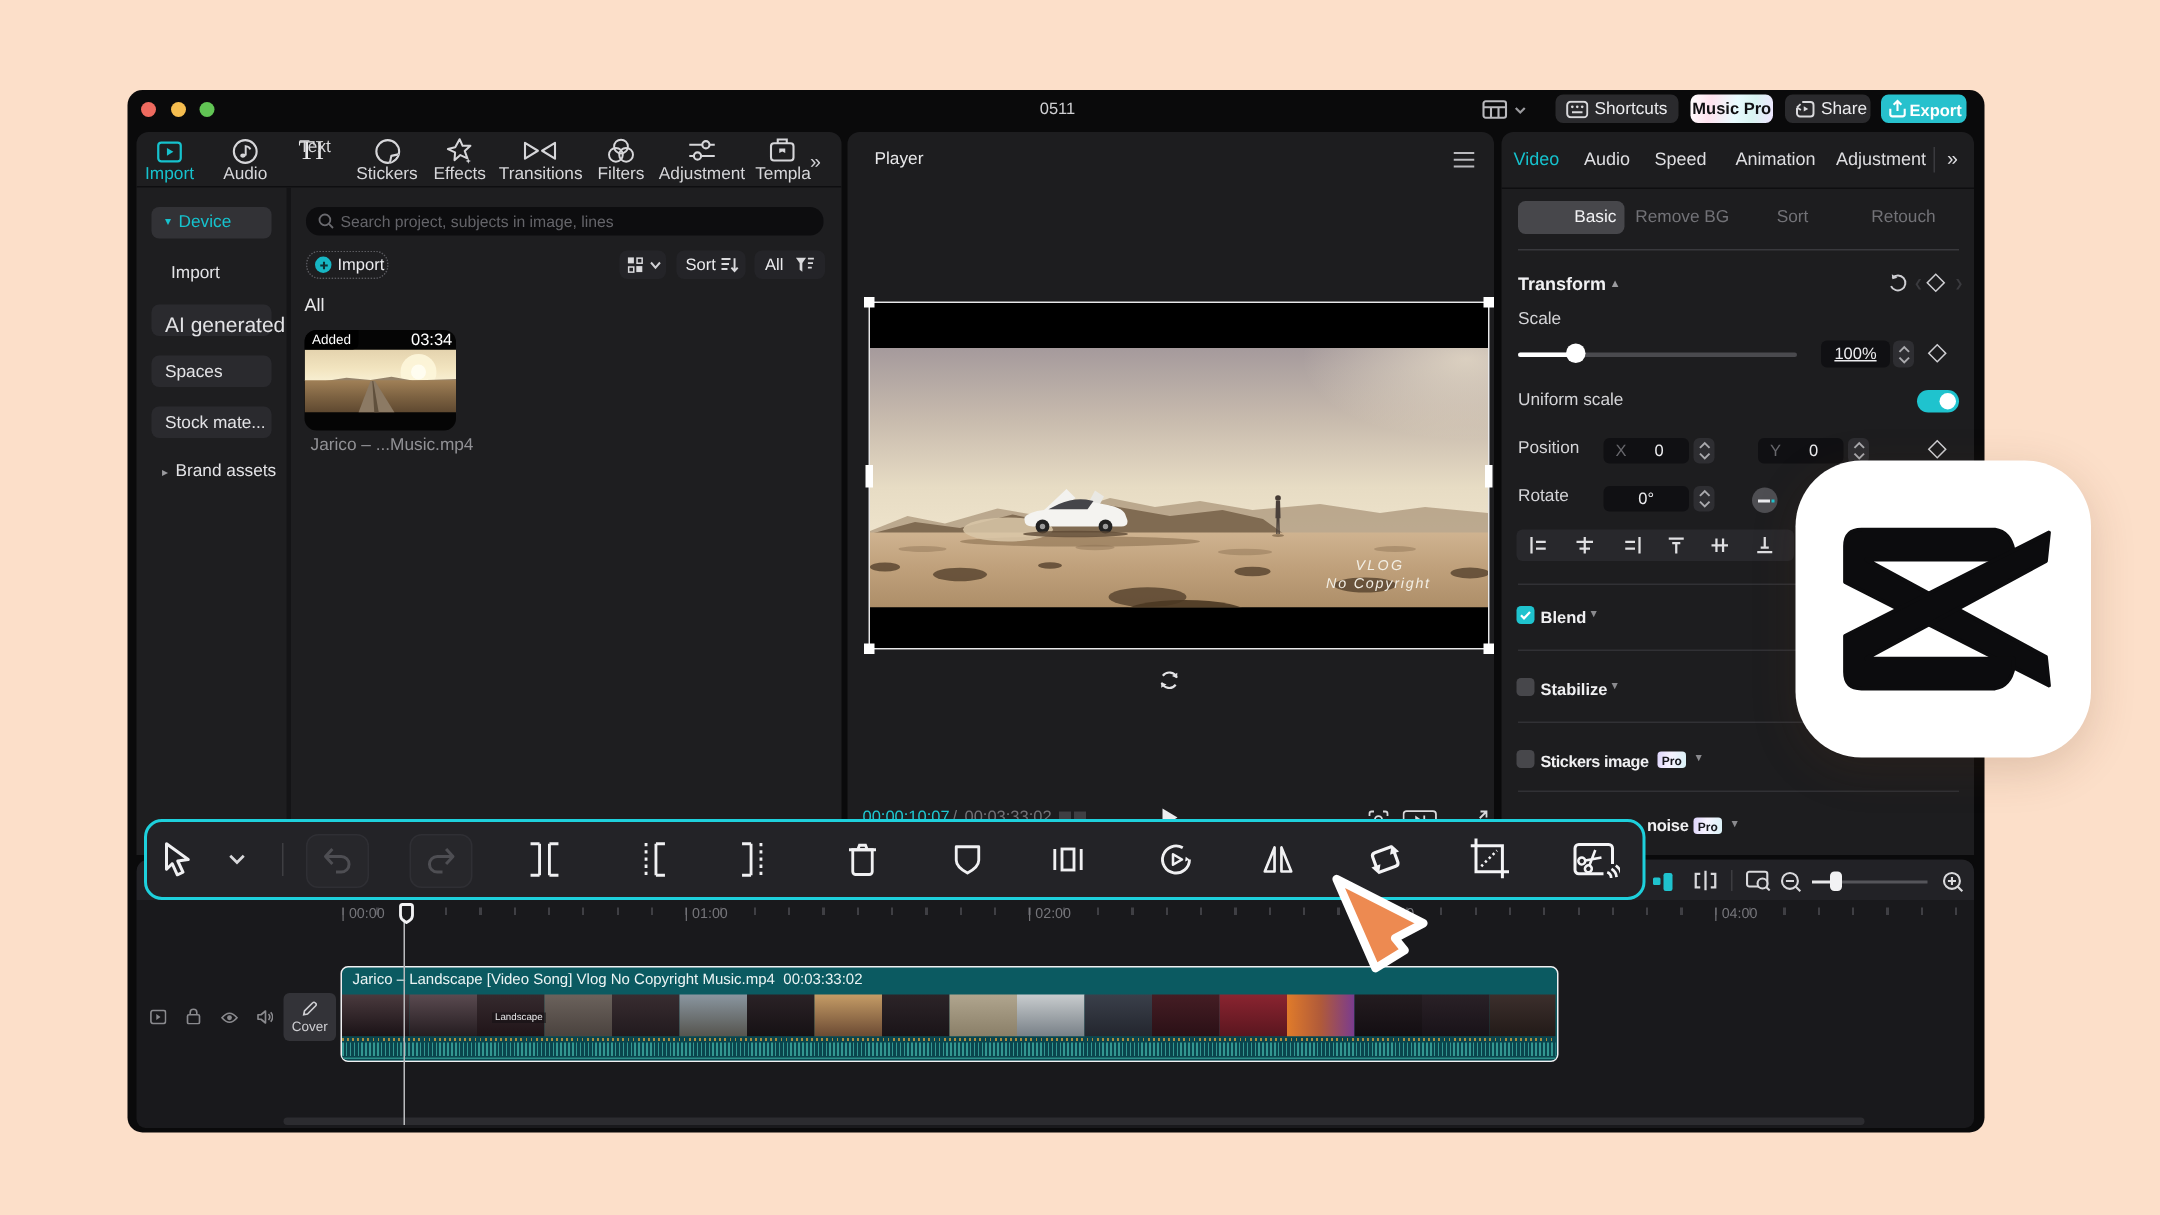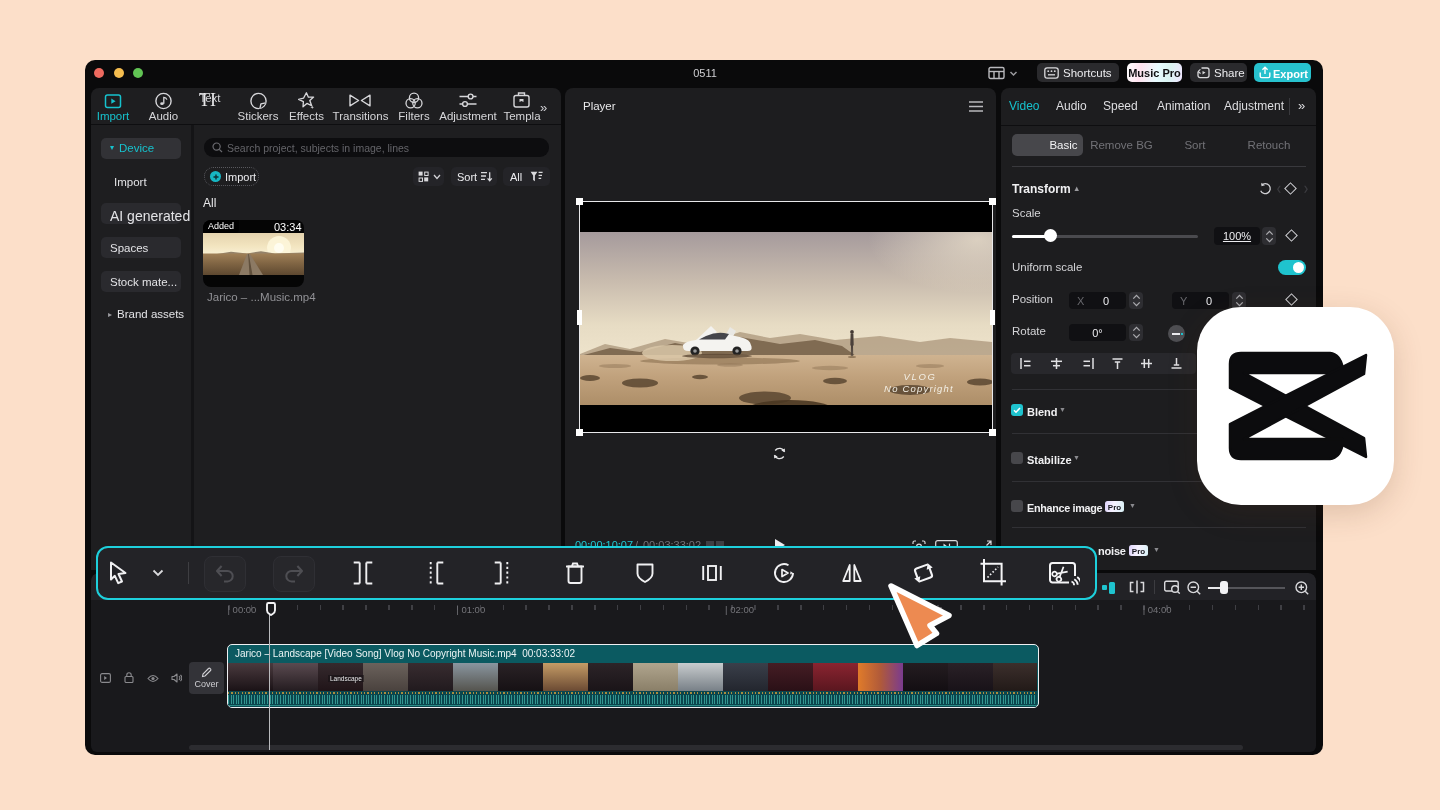--- a/index.html
+++ b/index.html
@@ -413,21 +413,21 @@
     <div class="abs txt" style="left:26px;top:317.5px;font-size:11px;font-weight:bold;color:#f0f0f2;">Blend</div>
     <div class="abs txt" style="left:58px;top:318px;font-size:7px;color:#8a8a8e;">▼</div>
     <div class="abs" style="left:11px;top:345px;width:294px;height:1px;background:#313135;"></div>
 
     <div class="abs" style="left:10px;top:364px;width:12px;height:12px;background:#47474b;border-radius:3px;"></div>
     <div class="abs txt" style="left:26px;top:365.5px;font-size:11px;font-weight:bold;color:#f0f0f2;">Stabilize</div>
     <div class="abs txt" style="left:72px;top:366px;font-size:7px;color:#8a8a8e;">▼</div>
     <div class="abs" style="left:11px;top:393px;width:294px;height:1px;background:#313135;"></div>
 
     <div class="abs" style="left:10px;top:412px;width:12px;height:12px;background:#47474b;border-radius:3px;"></div>
-    <div class="abs txt" style="left:26px;top:414px;font-size:10.8px;letter-spacing:-0.3px;font-weight:bold;color:#f0f0f2;">Enhance image</div>
+    <div class="abs txt" style="left:26px;top:414px;font-size:10.8px;letter-spacing:-0.3px;font-weight:bold;color:#f0f0f2;">Stickers image</div>
     <div class="abs" style="left:104px;top:413px;width:19px;height:11px;background:linear-gradient(100deg,#ded4fb 0%,#f6f2ff 45%,#d9f1f6 100%);border-radius:2.5px;"></div>
     <div class="abs txt" style="left:104px;top:414.5px;width:19px;text-align:center;font-size:8px;font-weight:bold;color:#16161c;">Pro</div>
     <div class="abs txt" style="left:128px;top:414px;font-size:7px;color:#8a8a8e;">▼</div>
     <div class="abs" style="left:11px;top:439px;width:294px;height:1px;background:#313135;"></div>
 
     <div class="abs txt" style="left:97px;top:456.5px;font-size:11px;letter-spacing:-0.2px;font-weight:bold;color:#f0f0f2;">noise</div>
     <div class="abs" style="left:128px;top:457px;width:19px;height:11px;background:linear-gradient(100deg,#ded4fb 0%,#f6f2ff 45%,#d9f1f6 100%);border-radius:2.5px;"></div>
     <div class="abs txt" style="left:128px;top:458.5px;width:19px;text-align:center;font-size:8px;font-weight:bold;color:#16161c;">Pro</div>
     <div class="abs txt" style="left:152px;top:458px;font-size:7px;color:#8a8a8e;">▼</div>
   </div>
@@ -458,21 +458,21 @@
     <svg class="abs ico" style="left:1204px;top:8px;" width="14" height="14" viewBox="0 0 14 14">
       <circle cx="6.3" cy="6.3" r="5.3" fill="none" stroke="#d9d9dc" stroke-width="1.4"></circle>
       <line x1="3.6" y1="6.3" x2="9" y2="6.3" stroke="#d9d9dc" stroke-width="1.4"></line>
       <line x1="6.3" y1="3.6" x2="6.3" y2="9" stroke="#d9d9dc" stroke-width="1.4"></line>
       <line x1="10.2" y1="10.2" x2="13.2" y2="13.2" stroke="#d9d9dc" stroke-width="1.4"></line>
     </svg>
 
     <div class="abs" style="left:136.5px;top:32px;width:1080px;height:5px;background:repeating-linear-gradient(90deg,#3f3f44 0 1.5px,transparent 1.5px 22.88px);"></div>
     <div class="abs txt" style="left:136.5px;top:31px;font-size:9.5px;color:#75757a;">| 00:00</div>
     <div class="abs txt" style="left:365.3px;top:31px;font-size:9.5px;color:#75757a;">| 01:00</div>
-    <div class="abs txt" style="left:594.1px;top:31px;font-size:9.5px;color:#75757a;margin-left:40px;">| 02:00</div>
+    <div class="abs txt" style="left:594.1px;top:31px;font-size:9.5px;color:#75757a;">| 02:00</div>
     <div class="abs txt" style="left:822.9px;top:31px;font-size:9.5px;color:#75757a;">| 03:00</div>
     <div class="abs txt" style="left:1051.7px;top:31px;font-size:9.5px;color:#75757a;">| 04:00</div>
 
     <svg class="abs ico" style="left:9px;top:100px;" width="11" height="10" viewBox="0 0 11 10">
       <rect x="0.6" y="0.6" width="9.8" height="8.8" rx="1.5" fill="none" stroke="#8a8a8e" stroke-width="1.1"></rect>
       <path d="M4.2 3 L7 5 L4.2 7 Z" fill="#8a8a8e"></path>
     </svg>
     <svg class="abs ico" style="left:33px;top:99px;" width="10" height="11" viewBox="0 0 10 11">
       <rect x="1" y="4.5" width="8" height="6" rx="1" fill="none" stroke="#8a8a8e" stroke-width="1.1"></rect>
       <path d="M2.8 4.5 V3 a2.2 2.2 0 0 1 4.4 0 V4.5" fill="none" stroke="#8a8a8e" stroke-width="1.1"></path>

